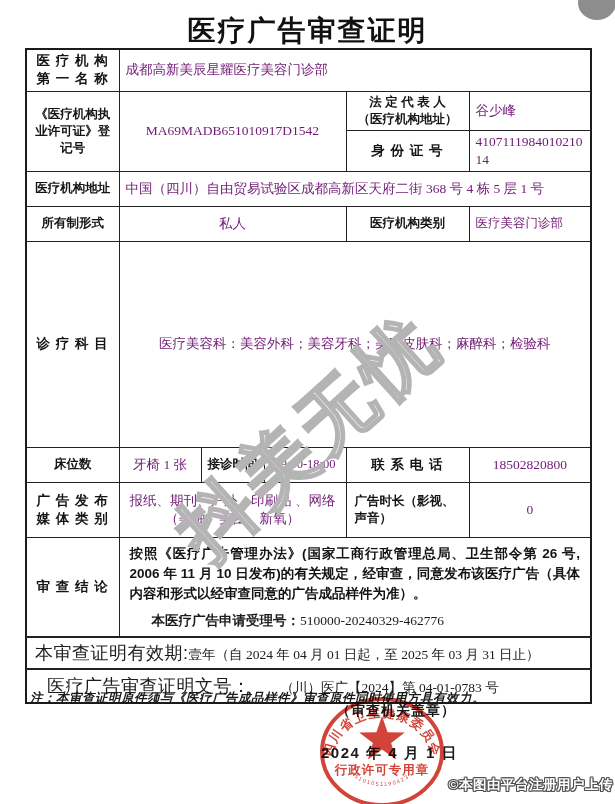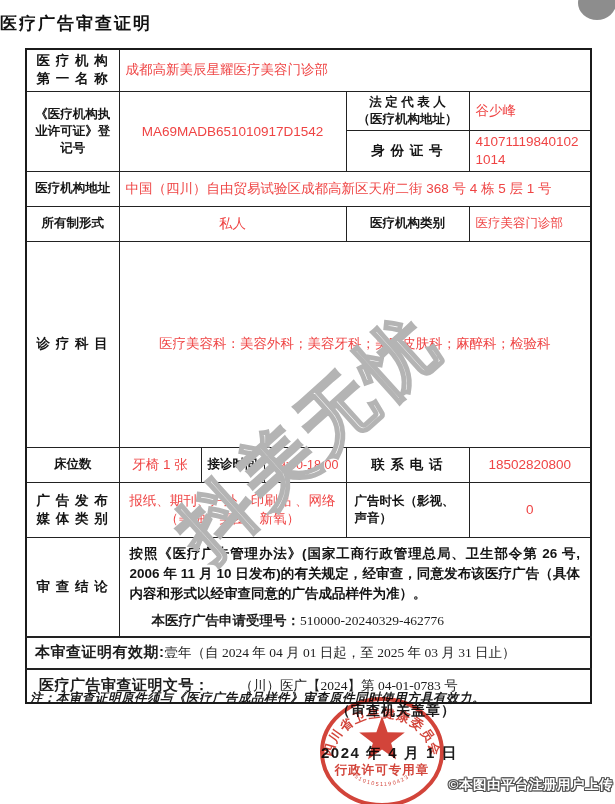--- a/index.html
+++ b/index.html
@@ -8,22 +8,22 @@
   .page {
     position: relative;
     width: 615px; height: 804px;
     margin: 0 auto;
     background: #ffffff;
     overflow: hidden;
     color: #1c1c1c;
   }
   .doc-title {
     position: absolute; left: 0; top: 12px; width: 100%;
-    text-align: left;
-    font-size: 17px; font-weight: bold; letter-spacing: 2px;
+    text-align: center;
+    font-size: 28px; font-weight: bold; letter-spacing: 2px;
     color: #111;
   }
   .gray-dot {
     position: absolute; left: 578px; top: -14px;
     width: 38px; height: 34px; border-radius: 50%;
     background: #8d8d8d;
   }
   table.cert {
     position: absolute; left: 25px; top: 48px;
     width: 565px; table-layout: fixed;
@@ -34,22 +34,22 @@
     border: 1.5px solid #222;
     vertical-align: middle;
     padding: 2px 6px;
     overflow: hidden;
   }
   .lbl {
     font-weight: bold; text-align: center;
     font-size: 13.5px; letter-spacing: 1px; color: #151515; margin-top: 48px;
   }
   .val {
-    font-family: Liberation Sans, sans-serif;
-    font-size: 13.5px; color: #ef4444;
+    font-family: Liberation Serif, serif;
+    font-size: 13.5px; color: #701a75;
   }
   .pre { white-space: pre-line; }
   .c { text-align: center; }
   .l { text-align: left; }
   .small { font-size: 12.5px; letter-spacing: 0; }
   .breakall { word-break: break-all; line-height: 1.35; }
   tr.r1  { height: 42px; }
   tr.r2a { height: 37px; }
   tr.r2b { height: 38px; }
   tr.r3  { height: 35px; }
@@ -62,21 +62,21 @@
   tr.r10 { height: 34px; }
   tr.r9 td, tr.r10 td { border-top-width: 2.5px; }
   .conclusion-cell { padding: 6px 10px !important; border-radius: 10px; }
   .conclusion-text {
     font-weight: bold; font-size: 13.5px; line-height: 1.5;
     color: #141414; text-align: justify;
   }
   .acceptance-line { margin-top: 7px; padding-left: 22px; font-size: 13.5px; }
   .acceptance-label { font-weight: bold; margin-top: 20px; }
   .acceptance-no { font-family: "Liberation Serif", serif; }
-  .inline-label { font-weight: bold; font-size: 15px; letter-spacing: .5px; }
+  .inline-label { font-weight: normal; font-size: 18px; letter-spacing: .5px; }
   .inline-val { font-family: "Liberation Serif", serif; font-size: 13.5px; }
   .gap-left { margin-left: 30px; }
   .note-line {
     position: absolute; left: 30px; top: 690px; width: 575px;
     font-family: "Liberation Serif", serif; font-style: italic;
     font-weight: bold; font-size: 12.5px; color: #1a1a1a; letter-spacing: .5px;
   }
   .stamp-caption {
     position: absolute; left: 336px; top: 702px;
     font-size: 14px; font-weight: bold; letter-spacing: 1px;
@@ -188,21 +188,21 @@
           <span class="acceptance-label">本医疗广告申请受理号：</span><span class="acceptance-no">510000-20240329-462776</span>
         </div>
       </td>
     </tr>
     <tr class="r9">
       <td class="l" colspan="6" style="padding-left:8px">
         <span class="inline-label">本审查证明有效期:</span><span class="inline-val">壹年（自 2024 年 04 月 01 日起，至 2025 年 03 月 31 日止）</span>
       </td>
     </tr>
     <tr class="r10">
-      <td class="l" colspan="6" style="padding-left:12px">
+      <td class="l" colspan="6" style="padding-left:20px">
         <span class="inline-label">医疗广告审查证明文号：</span><span class="inline-val gap-left">（川）医广【2024】第 04-01-0783 号</span>
       </td>
     </tr>
   </tbody>
     </table>
 
   <div class="note-line">注：本审查证明原件须与《医疗广告成品样件》审查原件同时使用方具有效力。</div>
 
   <div class="stamp-caption">（审查机关盖章）</div>
   <div class="stamp-date">2024 年 4 月 1 日</div>

